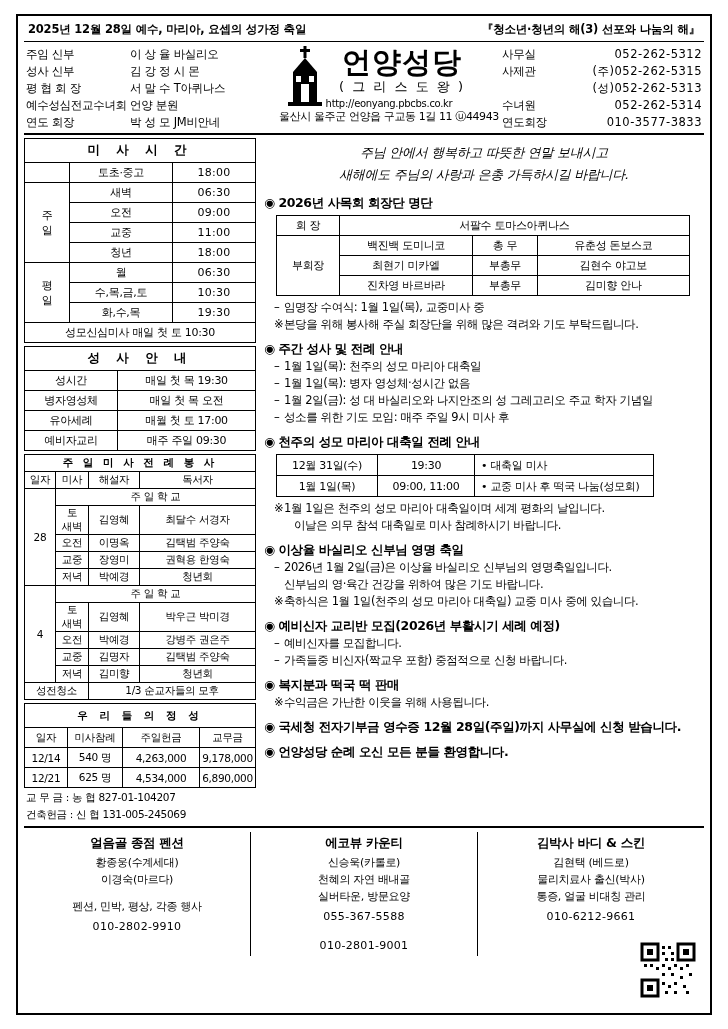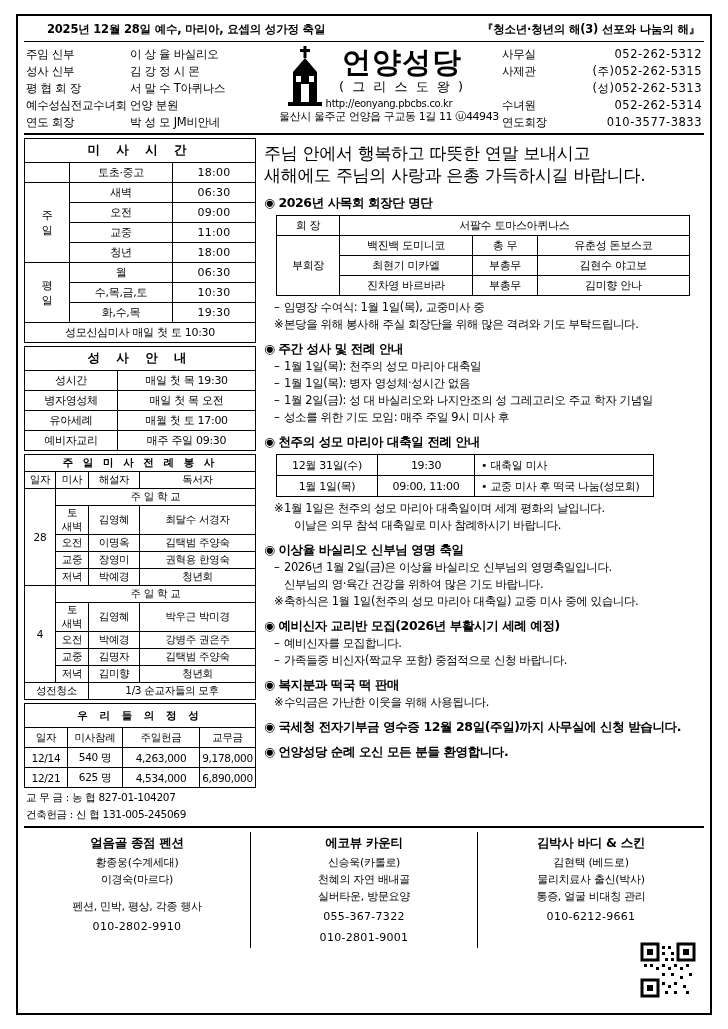--- a/index.html
+++ b/index.html
@@ -1,20 +1,20 @@
 <!DOCTYPE html>
 <html><head>
 <meta charset="utf-8">
 <style>
   html,body{margin:0;padding:0;background:#fff;}
   body{width:728px;height:1029px;font-family:"DejaVu Sans","Liberation Sans",sans-serif;color:#000;}
   .page{width:728px;height:1029px;position:relative;box-sizing:border-box;padding:14px 16px;}
   .frame{border:2px solid #000;width:100%;height:100%;box-sizing:border-box;padding:4px 6px;position:relative;}
   .hdr-top{display:flex;justify-content:space-between;align-items:center;font-size:11.5px;font-weight:bold;border-bottom:1px solid #000;padding:2px 4px 4px 4px;}
-  .hdr-top .left{letter-spacing:-0.2px;margin-left:19px;}
+  .hdr-top .left{letter-spacing:-0.2px;}
   .hdr-top .right{letter-spacing:-0.2px;}
 
   .masthead{display:flex;padding:4px 2px 2px 2px;border-bottom:2px solid #000;}
   .mast-left{width:250px;font-size:11.5px;line-height:17px;letter-spacing:-0.3px;}
   .mast-left .row{display:flex;}
   .mast-left .lbl{width:104px;display:inline-block;}
   .mast-center{flex:1;text-align:center;position:relative;}
   .logo-title{font-size:29px;font-weight:bold;letter-spacing:1px;line-height:32px;margin-left:26px;}
   .logo-sub{font-size:13px;letter-spacing:2px;margin-left:26px;}
   .logo-url{font-size:10px;margin-top:2px;letter-spacing:-0.3px;}
@@ -33,21 +33,21 @@
   td,th{border:1px solid #000;font-size:11px;text-align:center;padding:1px 2px;letter-spacing:-0.3px;}
   .sect-title{font-weight:bold;font-size:12.5px;letter-spacing:6px;padding:3px 0;}
 
   .t-mass td{height:17px;}
   .t-mass .v{font-family:"DejaVu Sans",sans-serif;letter-spacing:0.3px;}
 
   .t-info td{height:17px;}
   .t-serve td{height:16px;font-size:10.5px;padding:0 1px;}
   .t-money td{height:17px;font-size:10.5px;}
 
-  .greet{text-align:left;font-size:17px;line-height:22px;letter-spacing:-0.3px;padding:4px 0 8px 0;}
+  .greet{text-align:center;font-size:13px;line-height:22px;letter-spacing:-0.3px;padding:4px 0 8px 0;font-style:italic;}
 
   .item{margin-bottom:7px;}
   .item-head{font-size:12.5px;font-weight:bold;letter-spacing:-0.4px;line-height:18px;}
   .sub{font-size:11.5px;letter-spacing:-0.4px;line-height:17px;padding-left:10px;}
   .sub .dash{display:inline-block;width:10px;}
 
   .t-board{width:94%;margin:3px 0 3px 12px;}
   .t-board td{height:17px;font-size:11px;}
   .t-feast{width:86%;margin:3px 0 3px 12px;}
   .t-feast td{height:18px;font-size:11px;}
@@ -413,22 +413,22 @@
       <div>이경숙(마르다)</div>
       <div style="height:10px;"></div>
       <div>펜션, 민박, 평상, 각종 행사</div>
       <div class="fphone">010-2802-9910</div>
     </div>
     <div class="fbox">
       <div class="ftitle">에코뷰 카운티</div>
       <div>신승욱(카롤로)</div>
       <div>천혜의 자연 배내골</div>
       <div>실버타운, 방문요양</div>
-      <div class="fphone">055-367-7322</div>
-      <div class="fphone" style="margin-top:4px;">010-2801-9001</div>
+      <div class="fphone">055-367-5588</div>
+      <div class="fphone" style="margin-top:12px;">010-2801-9001</div>
     </div>
     <div class="fbox">
       <div class="ftitle">김박사 바디 &amp; 스킨</div>
       <div>김현택 (베드로)</div>
       <div>물리치료사 출신(박사)</div>
       <div>통증, 얼굴 비대칭 관리</div>
       <div class="fphone">010-6212-9661</div>
       <div style="position:absolute;right:14px;bottom:10px;text-align:center;">
         <span class="qr">
           <svg width="56" height="56" viewBox="0 0 56 56">

